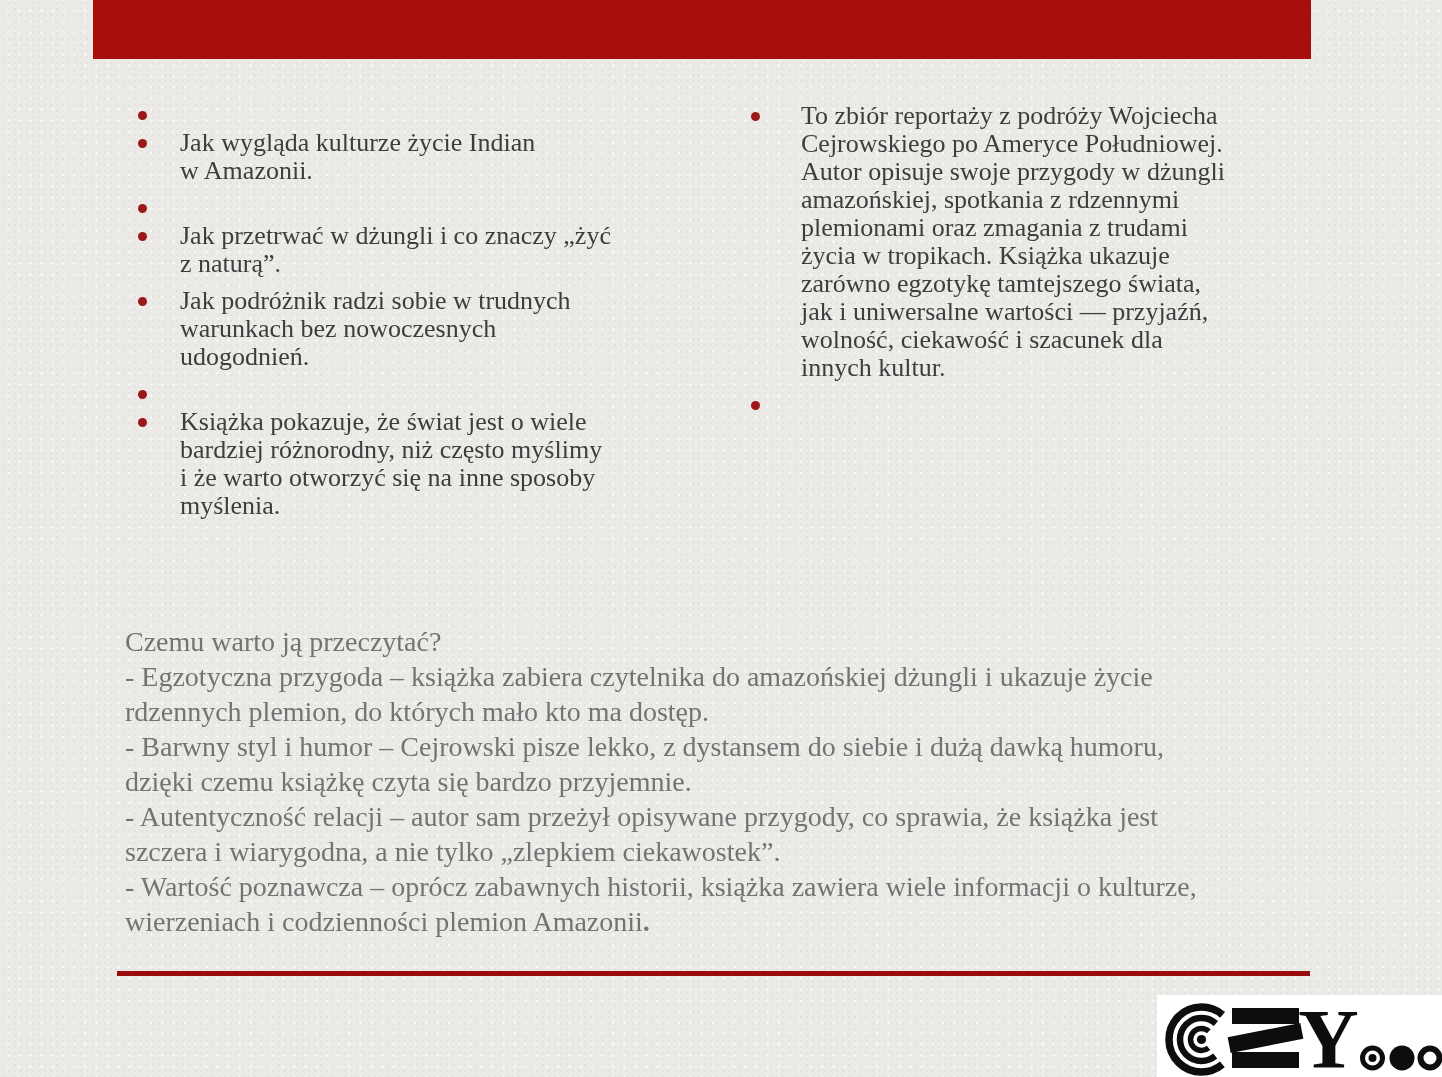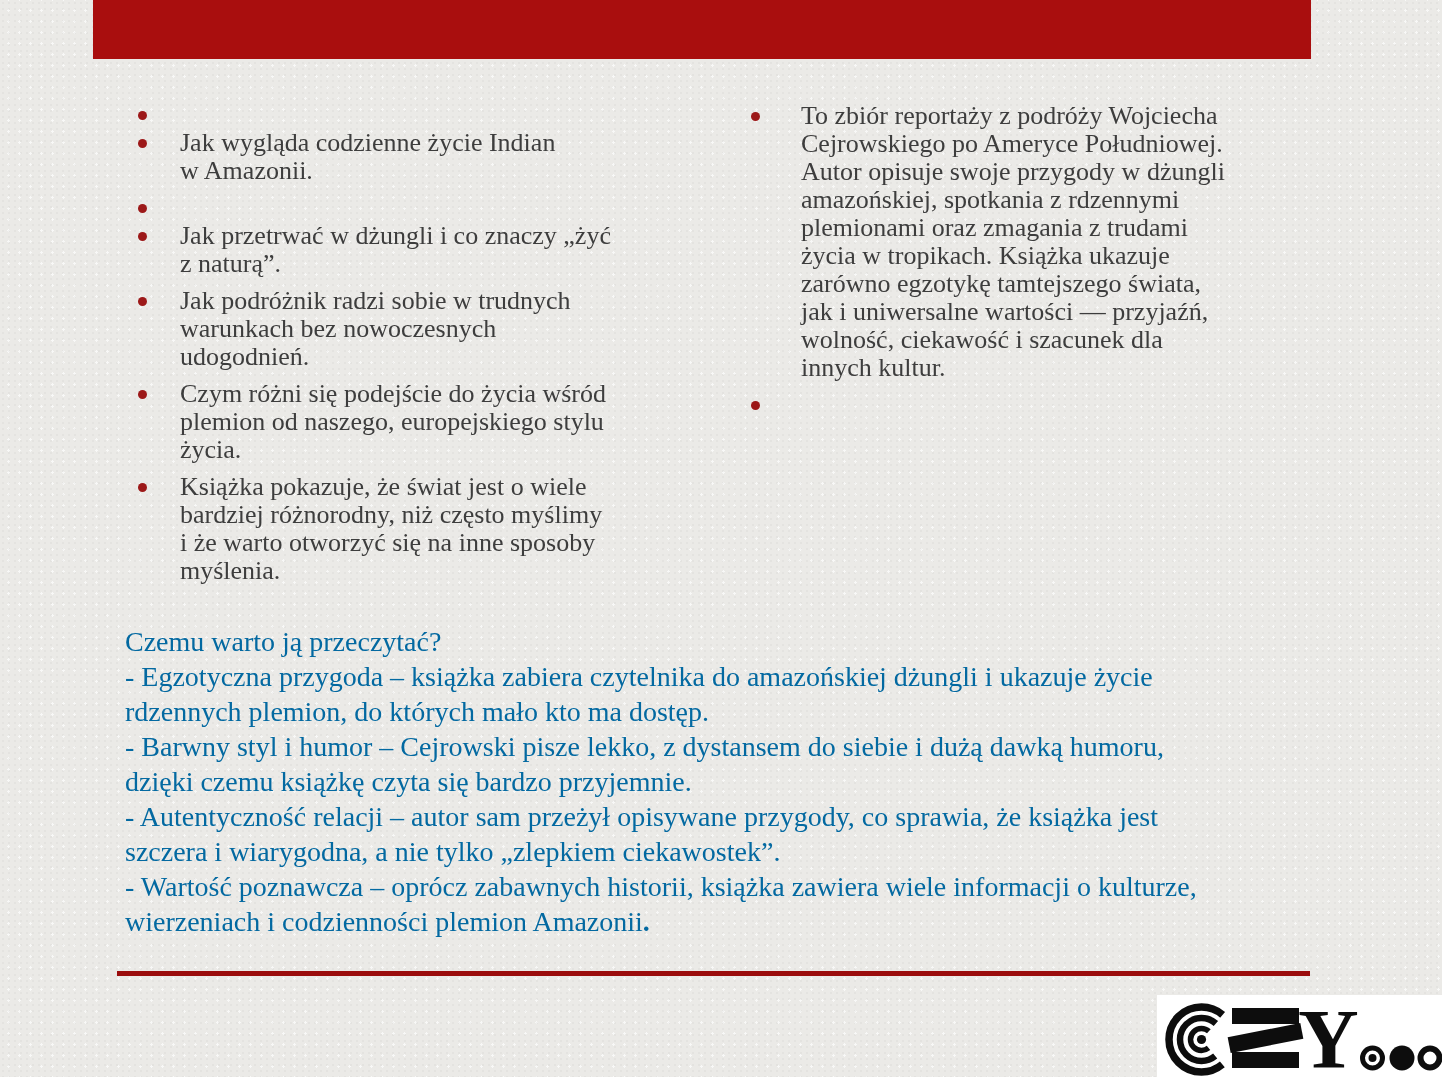--- a/index.html
+++ b/index.html
@@ -44,21 +44,21 @@
     background: #9c1818;
   }
   .btext { white-space: pre-line; }
 
   .bottom-section {
     position: absolute;
     left: 125px; top: 624px;
     width: 1300px;
     font-size: 28px;
     line-height: 35px;
-    color: #0369a1;
+    color: #737373;
   }
   .bottom-section .body { white-space: pre-line; }
   .closing .bold-suffix { font-weight: bold; }
 
   .divider-line {
     position: absolute;
     left: 117px; top: 971px;
     width: 1193px; height: 5px;
     background: #9b0d0d;
   }
@@ -79,21 +79,21 @@
 <div class="column col-left">
   <div class="bullet">
     <span class="marker-cell">
         <span class="dot"></span>
       </span>
   </div>
   <div class="bullet">
     <span class="marker-cell">
         <span class="dot"></span>
       </span>
-    <div class="btext">Jak wygląda codzienne życie Indian
+    <div class="btext">Jak wygląda kulturze życie Indian
 w Amazonii.</div>
   </div>
   <div class="bullet">
     <span class="marker-cell">
         <span class="dot"></span>
       </span>
   </div>
   <div class="bullet">
     <span class="marker-cell">
         <span class="dot"></span>
@@ -106,23 +106,20 @@
         <span class="dot"></span>
       </span>
     <div class="btext">Jak podróżnik radzi sobie w trudnych
 warunkach bez nowoczesnych
 udogodnień.</div>
   </div>
   <div class="bullet">
     <span class="marker-cell">
         <span class="dot"></span>
       </span>
-    <div class="btext">Czym różni się podejście do życia wśród
-plemion od naszego, europejskiego stylu
-życia.</div>
   </div>
   <div class="bullet">
     <span class="marker-cell">
         <span class="dot"></span>
       </span>
     <div class="btext">Książka pokazuje, że świat jest o wiele
 bardziej różnorodny, niż często myślimy
 i że warto otworzyć się na inne sposoby
 myślenia.</div>
   </div>

